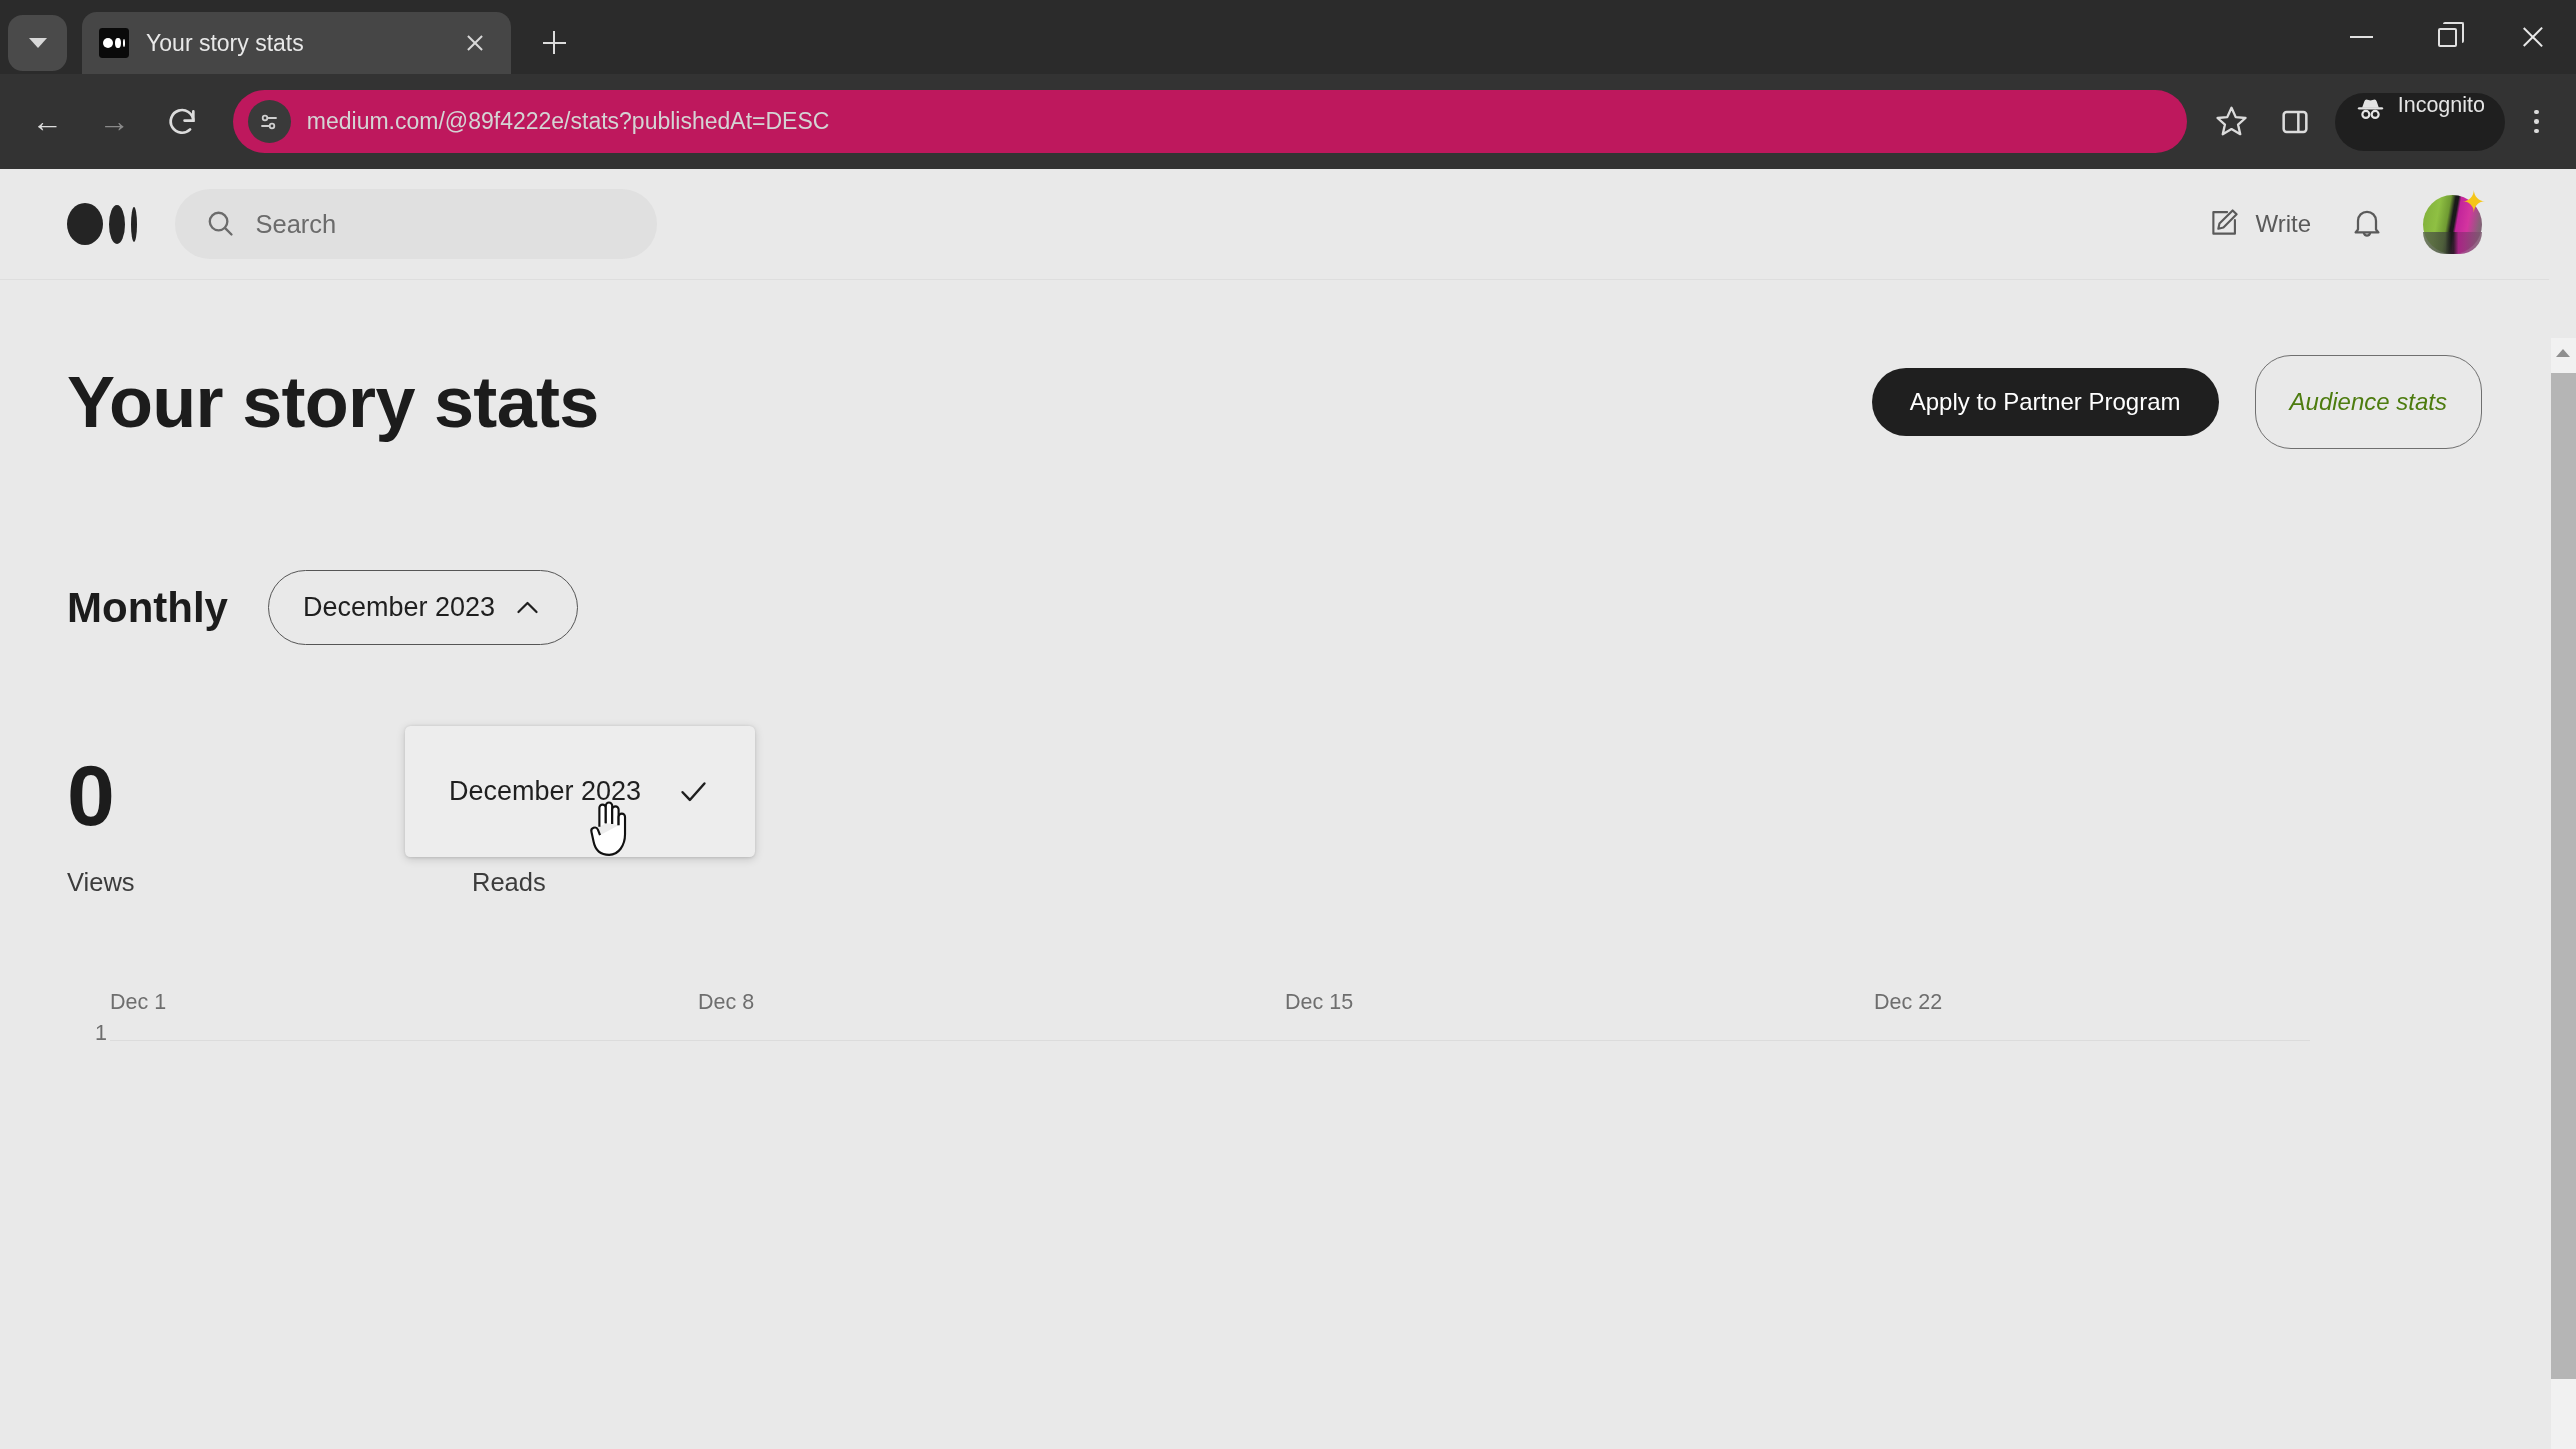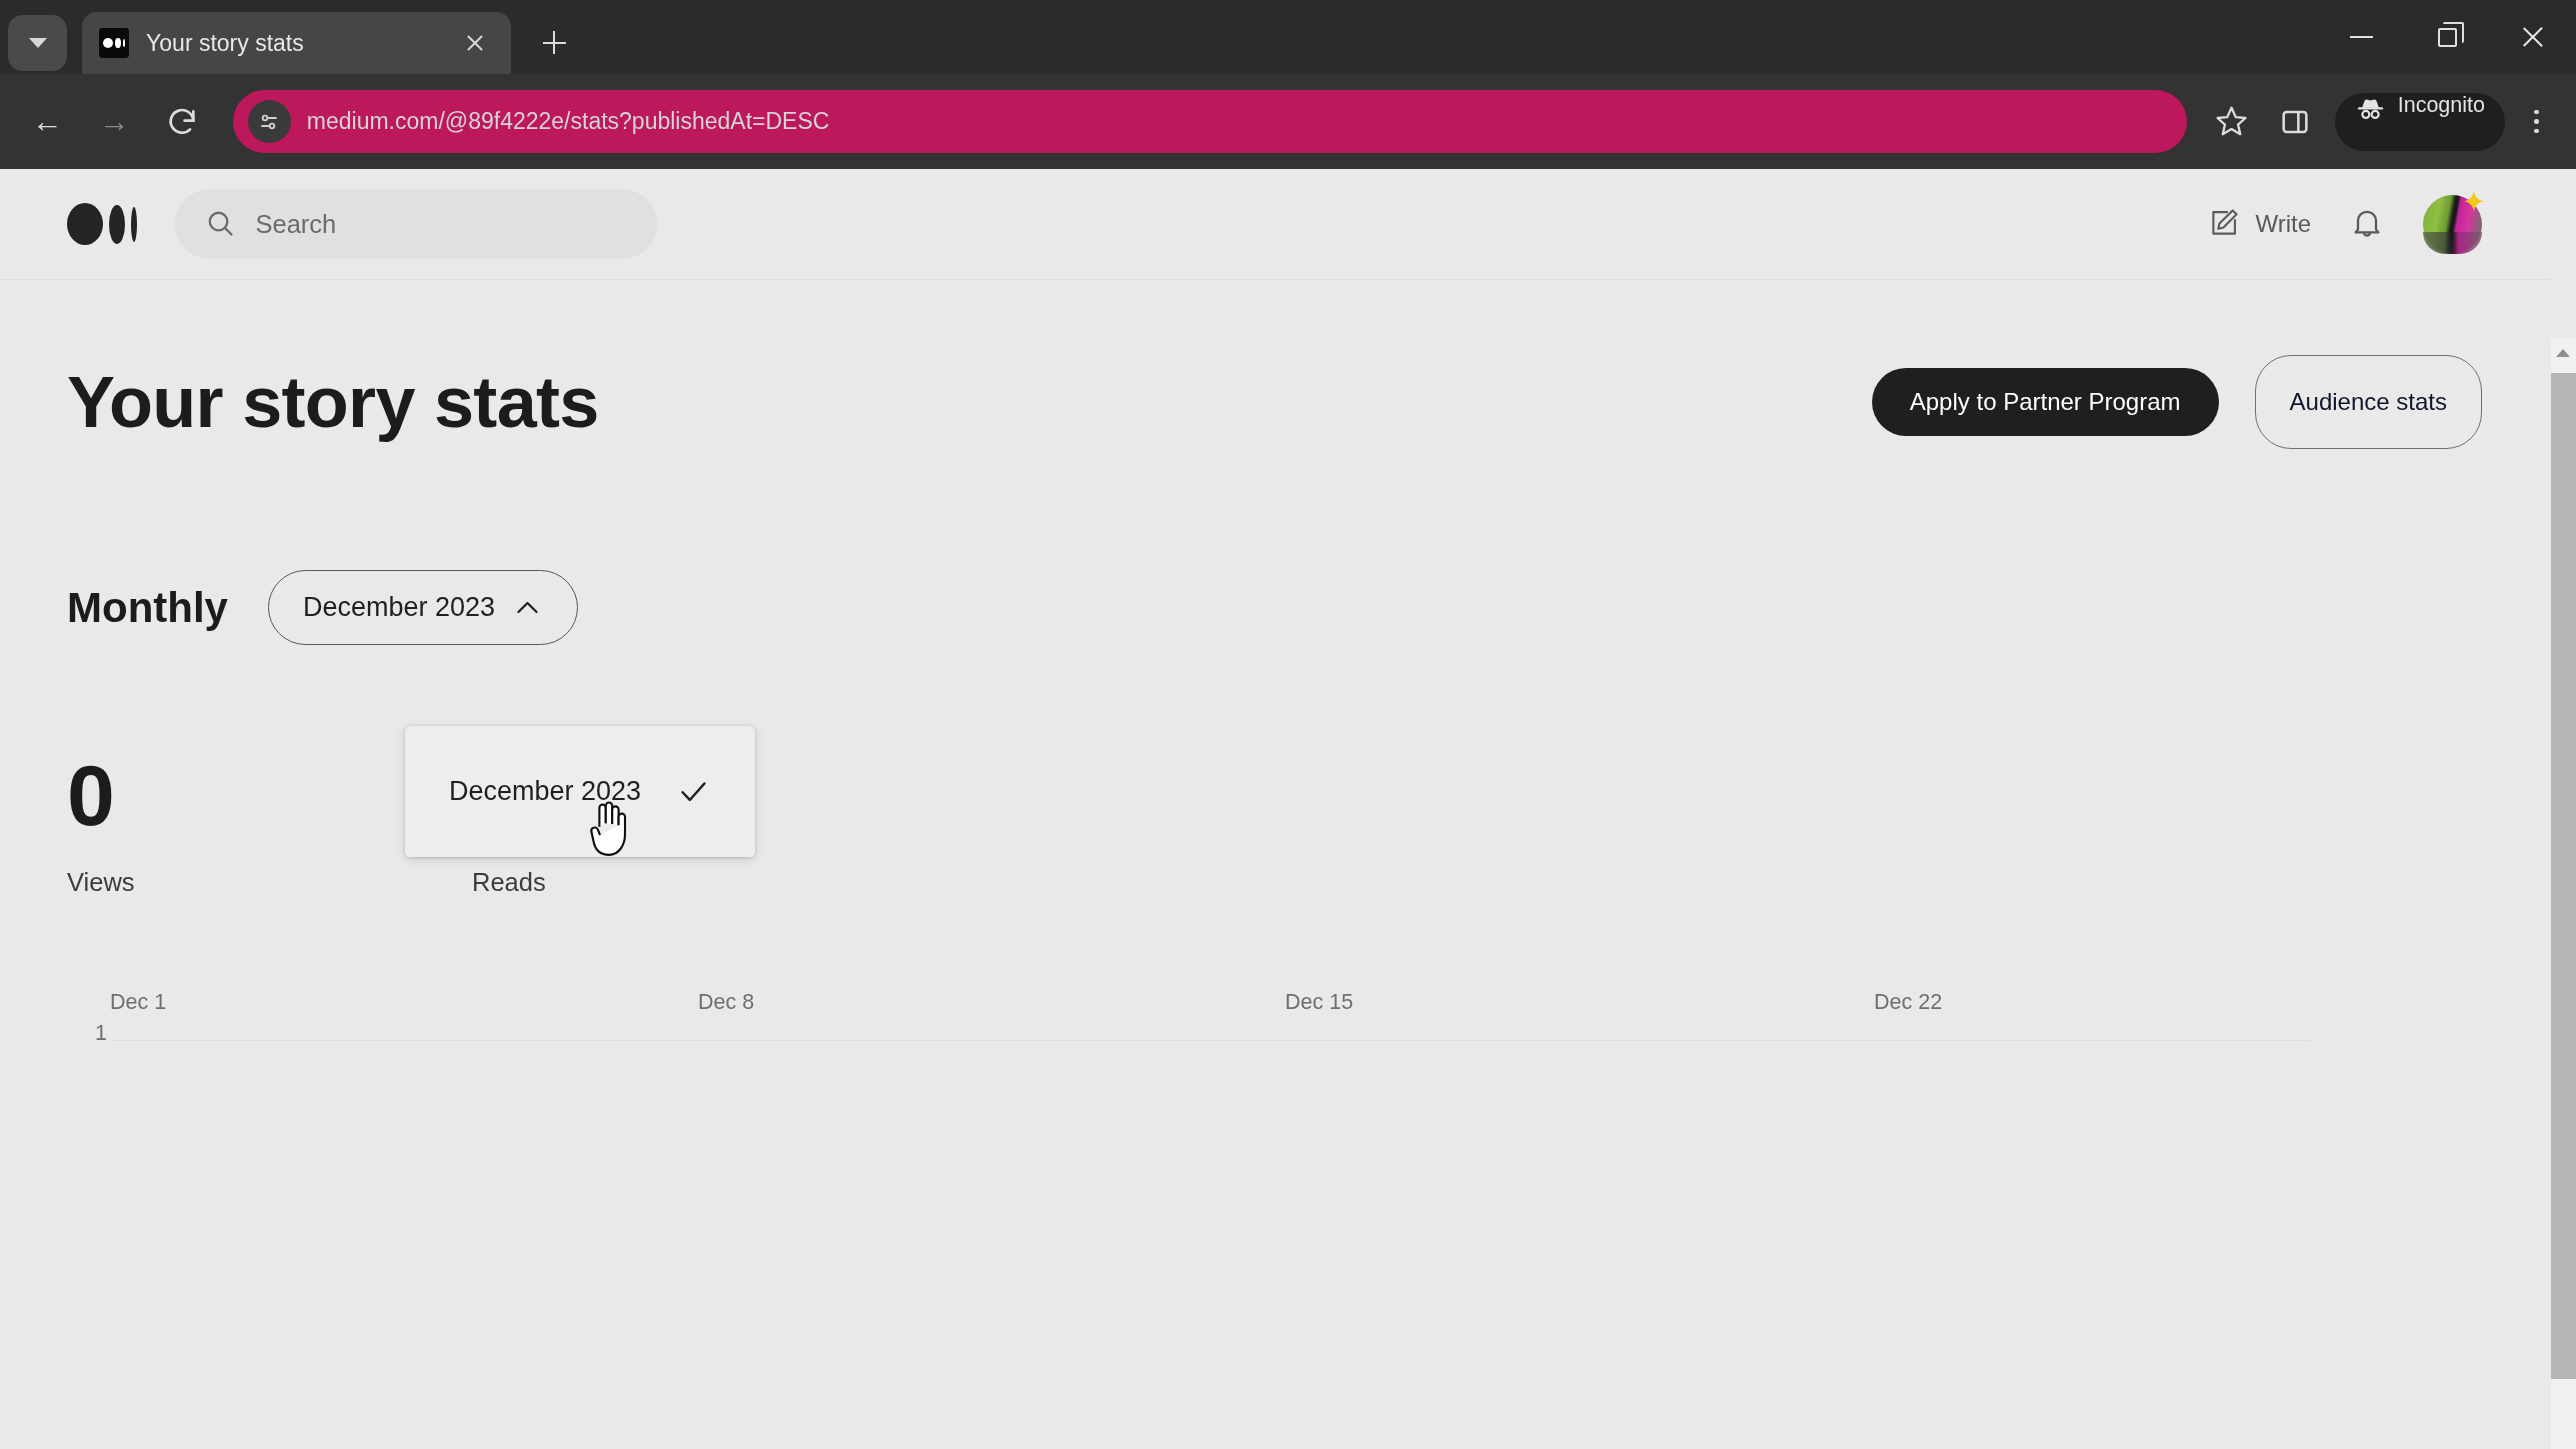--- a/index.html
+++ b/index.html
@@ -145,22 +145,22 @@
   .content { padding:75px 67px 0 67px; position:relative; }
 
   .title-row { display:flex;align-items:center;justify-content:space-between; }
   .page-title { font-size:72px;font-weight:bold;color:#1c1c1c;letter-spacing:-0.7px; }
   .title-actions { display:flex;align-items:center;gap:36px; }
   .btn-primary {
     background:#1f1f1f;color:#fff;font-size:24px;border-radius:36px;
     padding:20px 38px;white-space:nowrap;border:none;font-family:inherit;
   }
   .btn-outline {
-    background:transparent;color:#0f172a;font-size:24px;border:0.7px solid #6f6f6f;
-    border-radius:36px;padding:32px 34px;white-space:nowrap;font-family:inherit;
+    background:transparent;color:#4d7c0f;font-size:24px;border:0.7px solid #6f6f6f;
+    border-radius:36px;padding:32px 34px;white-space:nowrap;font-family:inherit;font-style:italic;
   }
 
   .period-row { display:flex;align-items:center;gap:40px;margin-top:121px;position:relative; }
   .period-label { font-size:42px;font-weight:bold;color:#1c1c1c; }
   .month-select {
     height:75px;border:0.7px solid #555;border-radius:38px;display:flex;align-items:center;
     gap:17.4px;padding:0 34px;background:transparent;position:relative;font-family:inherit;
   }
   .month-select-label{font-size:27px;color:#1f1f1f;white-space:nowrap;}
   .chev-up-icon{width:31px;height:31px;position:relative;flex:none;}

